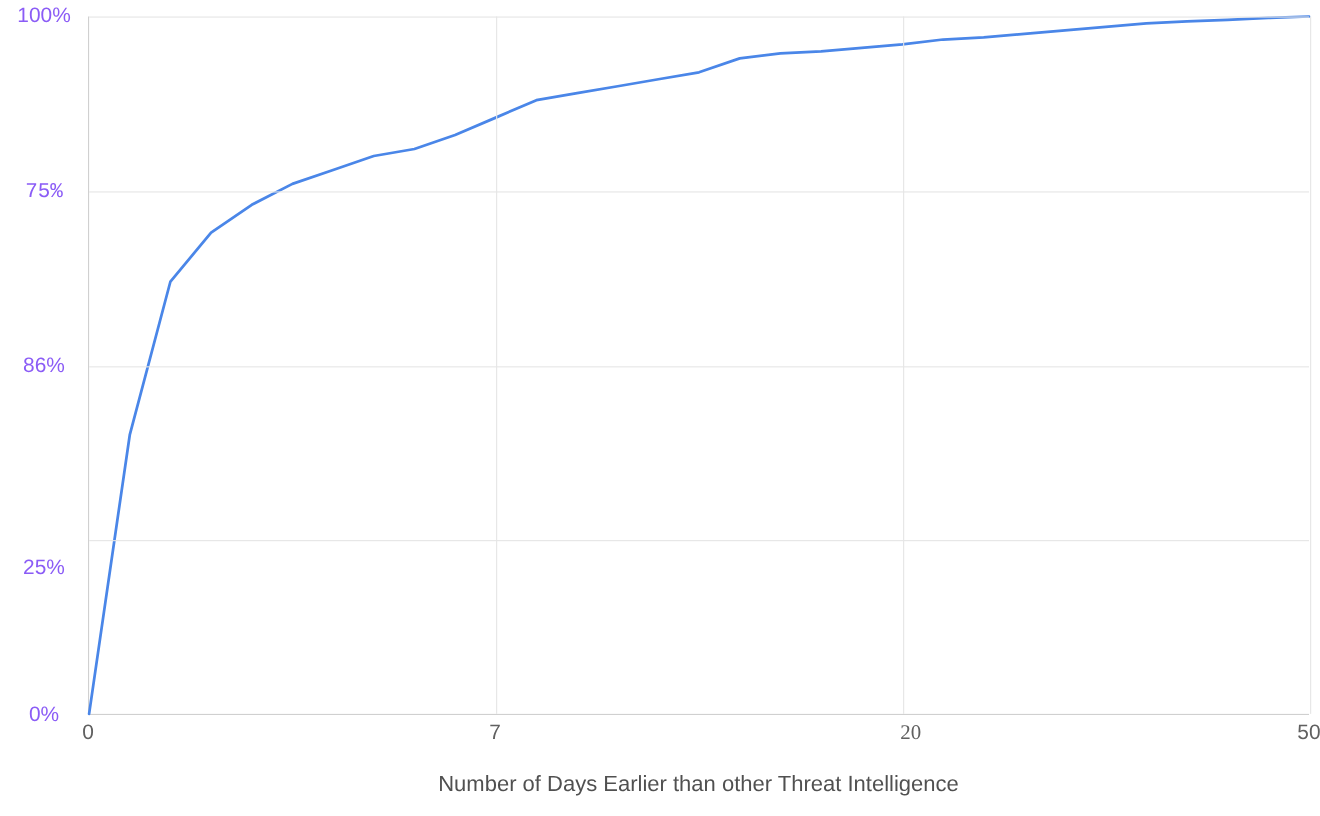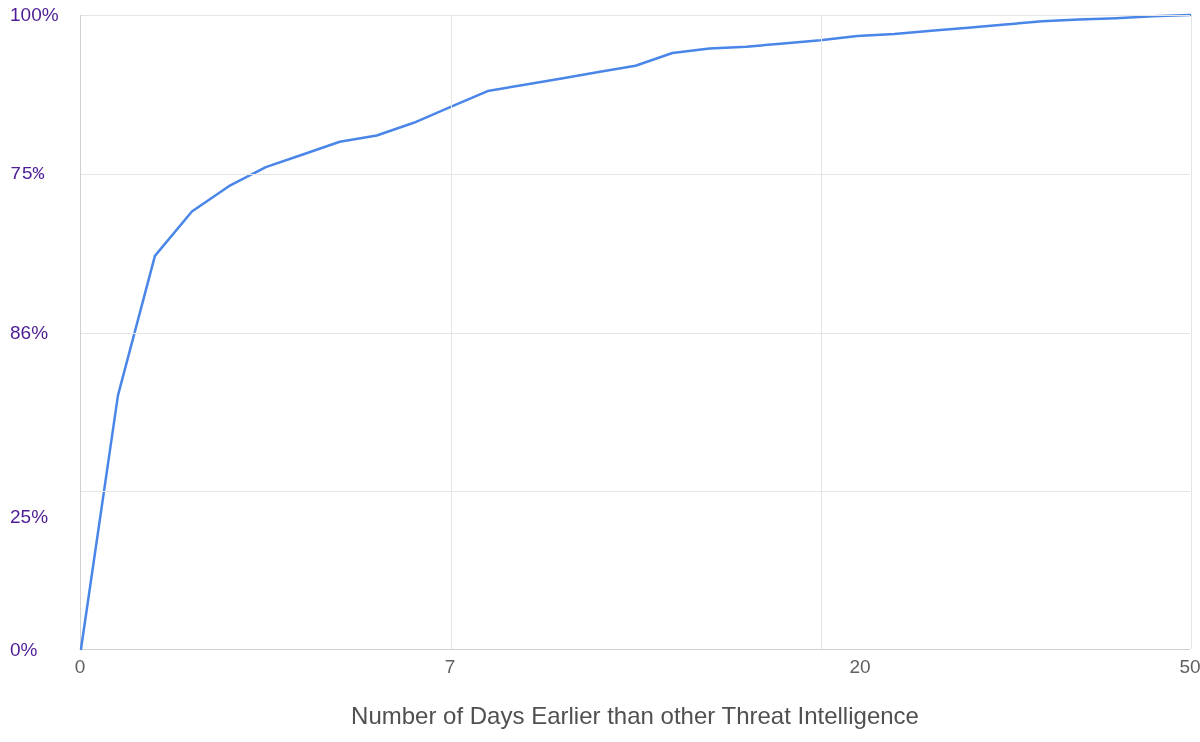--- a/index.html
+++ b/index.html
@@ -34,40 +34,40 @@
   .gridline-v {
     position: absolute;
     top: 0;
     height: 100%;
     border-left: 1px solid #e5e5e5;
   }
   .y-tick-label {
     position: absolute;
     right: 1130px;
     width: 60px;
-    text-align: left;
+    text-align: center;
     font-size: 19px;
-    color: #4c1d95;
+    color: #8b5cf6;
     transform: translateY(-50%);
   }
   .x-tick-label {
     position: absolute;
     top: 656px;
     font-size: 19px;
     color: #606060;
     transform: translateX(-50%);
     text-align: center;
   }
   .x-axis-label {
     position: absolute;
     top: 702px;
     left: 80px;
     width: 1110px;
     text-align: center;
-    font-size: 24px;
+    font-size: 20px;
     color: #505050;
   }
   svg.line {
     position: absolute;
     left: 0;
     top: 0;
     width: 100%;
     height: 100%;
     overflow: visible;
   }
@@ -96,15 +96,15 @@
       <div class="gridline-v" style="left: 1110px;"></div>
     </div>
   <div class="x-axis-label">Number of Days Earlier than other Threat Intelligence</div>
 <div class="y-tick-label" style="top: 650px;">0%</div>
     <div class="y-tick-label" style="top: 517px;">25%</div>
     <div class="y-tick-label" style="top: 332.5px;">86%</div>
     <div class="y-tick-label" style="top: 173.75px; font-family: Liberation Mono, monospace;">75%</div>
     <div class="y-tick-label" style="top: 15px;">100%</div>
     <div class="x-tick-label" style="left: 80px;">0</div>
     <div class="x-tick-label" style="left: 450px;">7</div>
-    <div class="x-tick-label" style="left: 860px;">20</div>
+    <div class="x-tick-label" style="left: 828px; font-family: Liberation Serif, serif;">20</div>
     <div class="x-tick-label" style="left: 1190px;">50</div>
   </div>
 
 </body></html>

